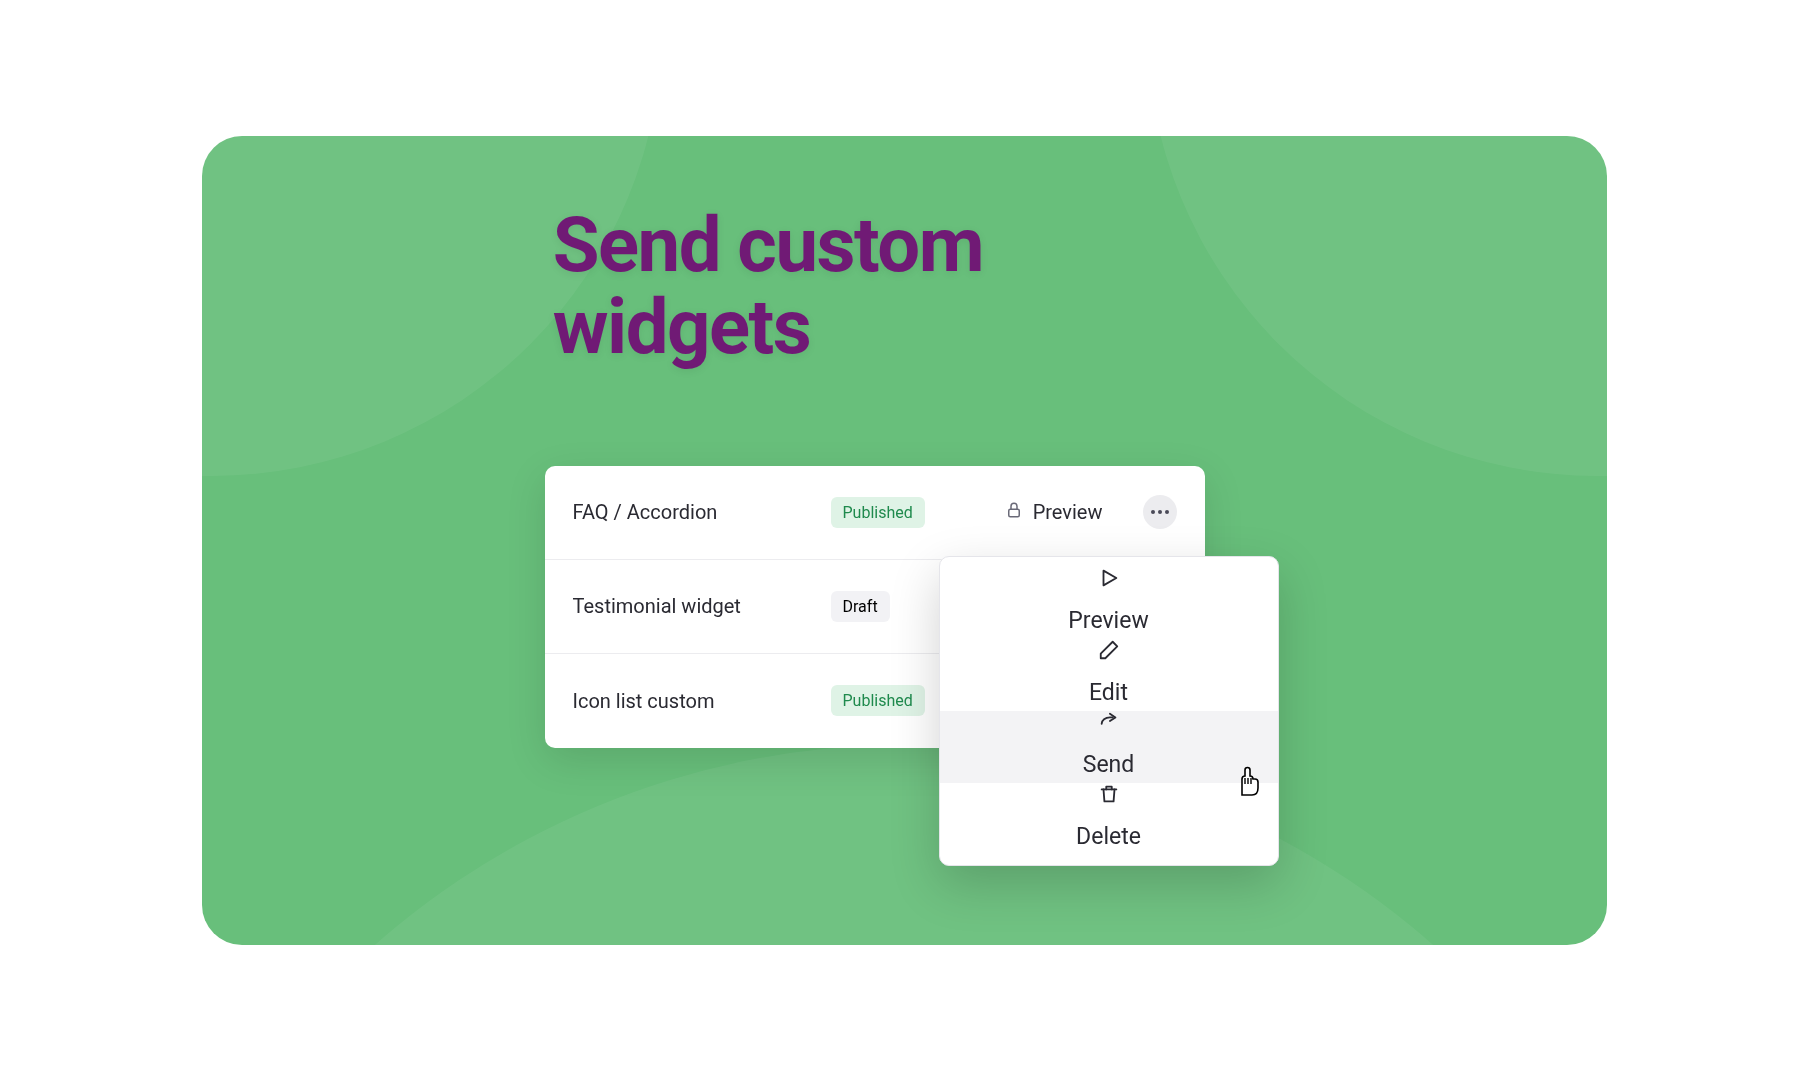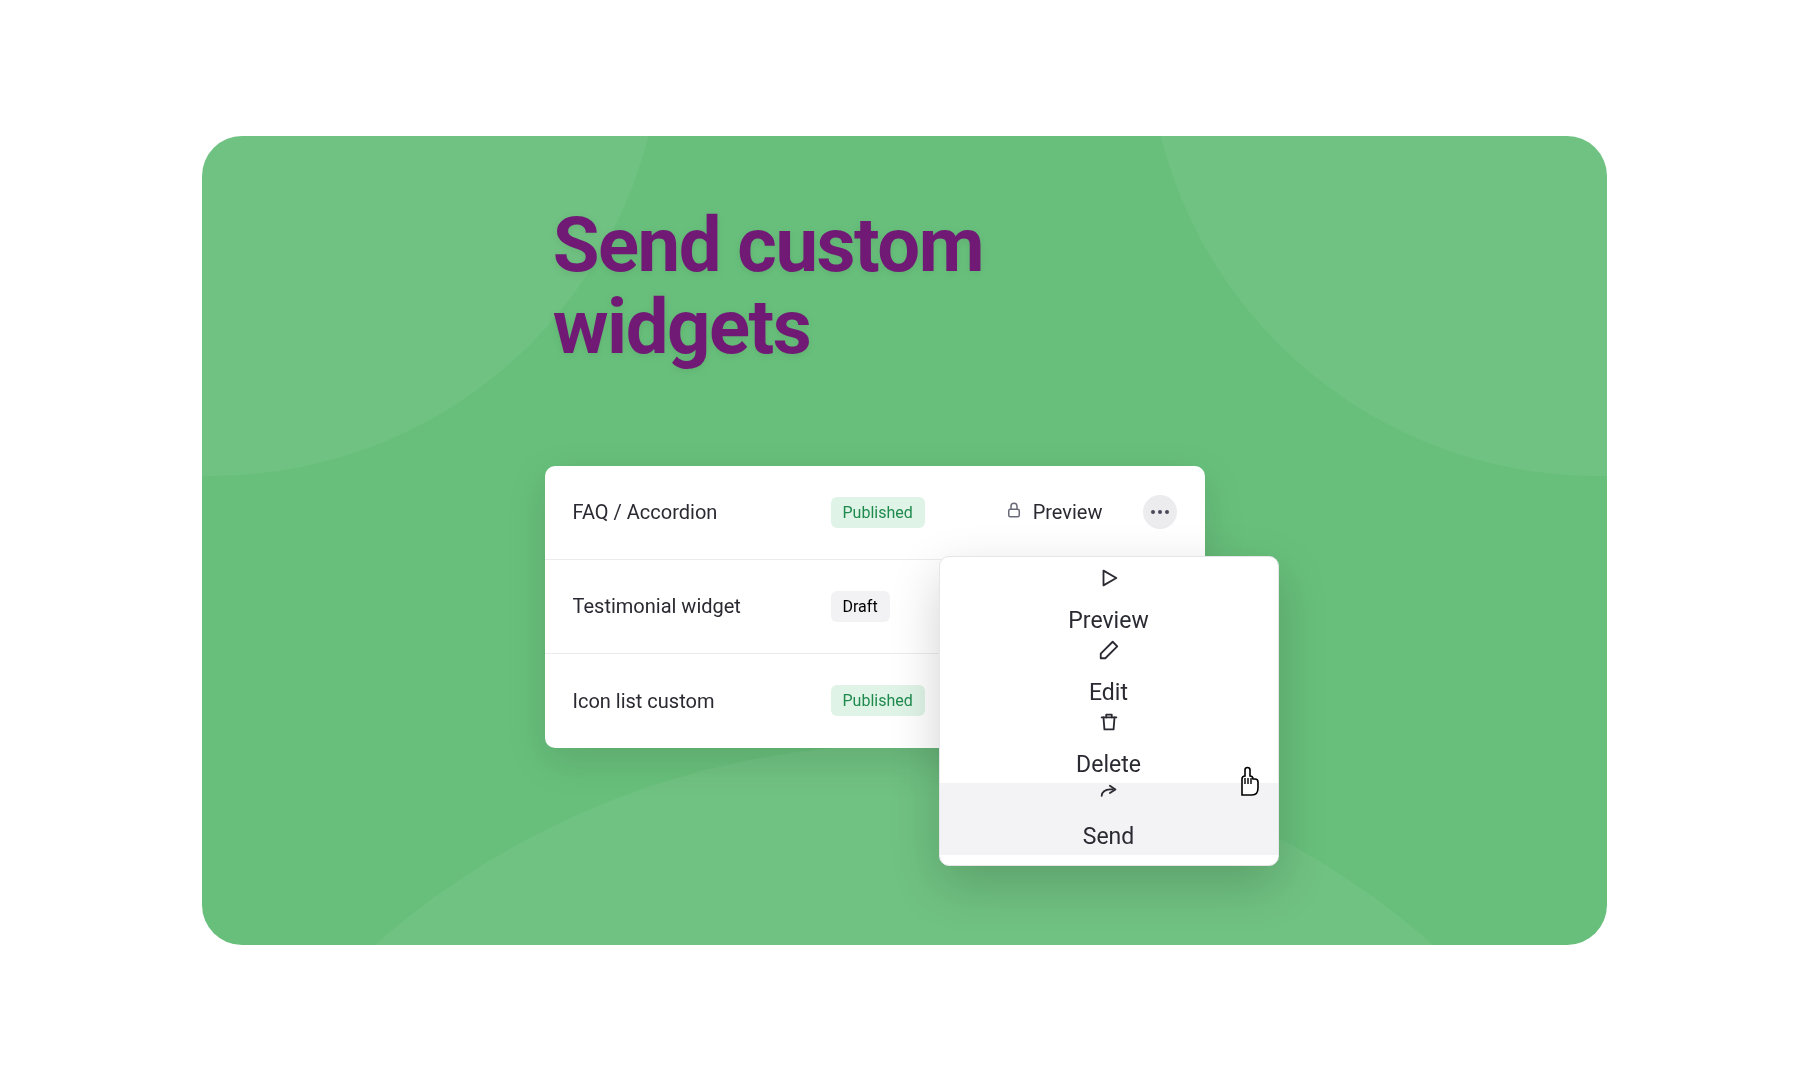--- a/index.html
+++ b/index.html
@@ -236,38 +236,38 @@
       <span>Preview</span>
     </div>
     <div class="dropdown-item">
       <span class="dropdown-icon">
         <svg viewBox="0 0 24 24" fill="none" stroke="#2a2a32" stroke-width="2" stroke-linejoin="round" stroke-linecap="round">
             <path d="M16 3l5 5L8 21H3v-5L16 3z"></path>
           </svg>
       </span>
       <span>Edit</span>
     </div>
+    <div class="dropdown-item highlighted">
+      <span class="dropdown-icon">
+        <svg viewBox="0 0 24 24" fill="none" stroke="#2a2a32" stroke-width="2" stroke-linejoin="round" stroke-linecap="round">
+            <path d="M4 14c0-4 4-7 9-7h3"></path>
+            <path d="M13 3l6 4-6 4"></path>
+          </svg>
+      </span>
+      <span>Send</span>
+    </div>
     <div class="dropdown-item">
       <span class="dropdown-icon">
         <svg viewBox="0 0 24 24" fill="none" stroke="#2a2a32" stroke-width="2" stroke-linejoin="round" stroke-linecap="round">
             <path d="M4 7h16"></path>
             <path d="M9 7V4h6v3"></path>
             <path d="M6 7l1 13h10l1-13"></path>
           </svg>
       </span>
       <span>Delete</span>
-    </div>
-    <div class="dropdown-item highlighted">
-      <span class="dropdown-icon">
-        <svg viewBox="0 0 24 24" fill="none" stroke="#2a2a32" stroke-width="2" stroke-linejoin="round" stroke-linecap="round">
-            <path d="M4 14c0-4 4-7 9-7h3"></path>
-            <path d="M13 3l6 4-6 4"></path>
-          </svg>
-      </span>
-      <span>Send</span>
     </div>
   </div>
 
   <div class="cursor">
     <svg viewBox="0 0 28 32">
       <path d="M9 30 L9 14 C9 12 10 11 12 11 L12 5 C12 3.5 13 2.5 14.5 2.5 C16 2.5 17 3.5 17 5 L17 11 C19 11 20 12 20 14 L22 14 C24 14 25 15 25 17 L25 23 C25 27 23 30 19 30 Z" fill="#fff" stroke="#000" stroke-width="1.6"></path>
       <path d="M12 13 L12 19 M15 13 L15 19 M18 13 L18 19" stroke="#000" stroke-width="1.4"></path>
     </svg>
   </div>
 </div>

